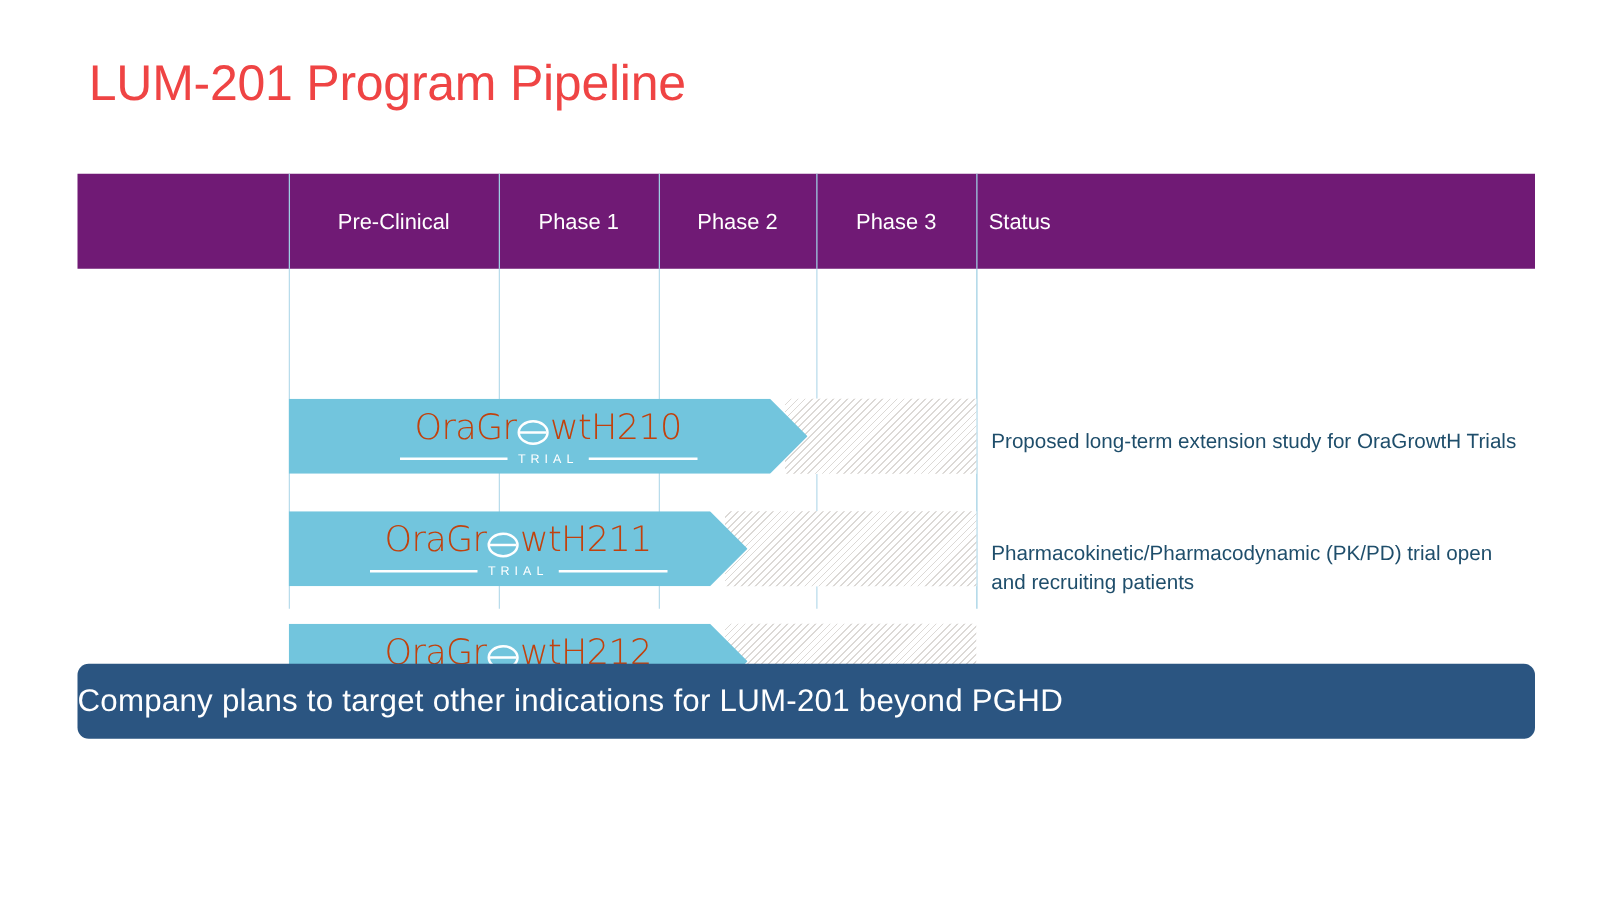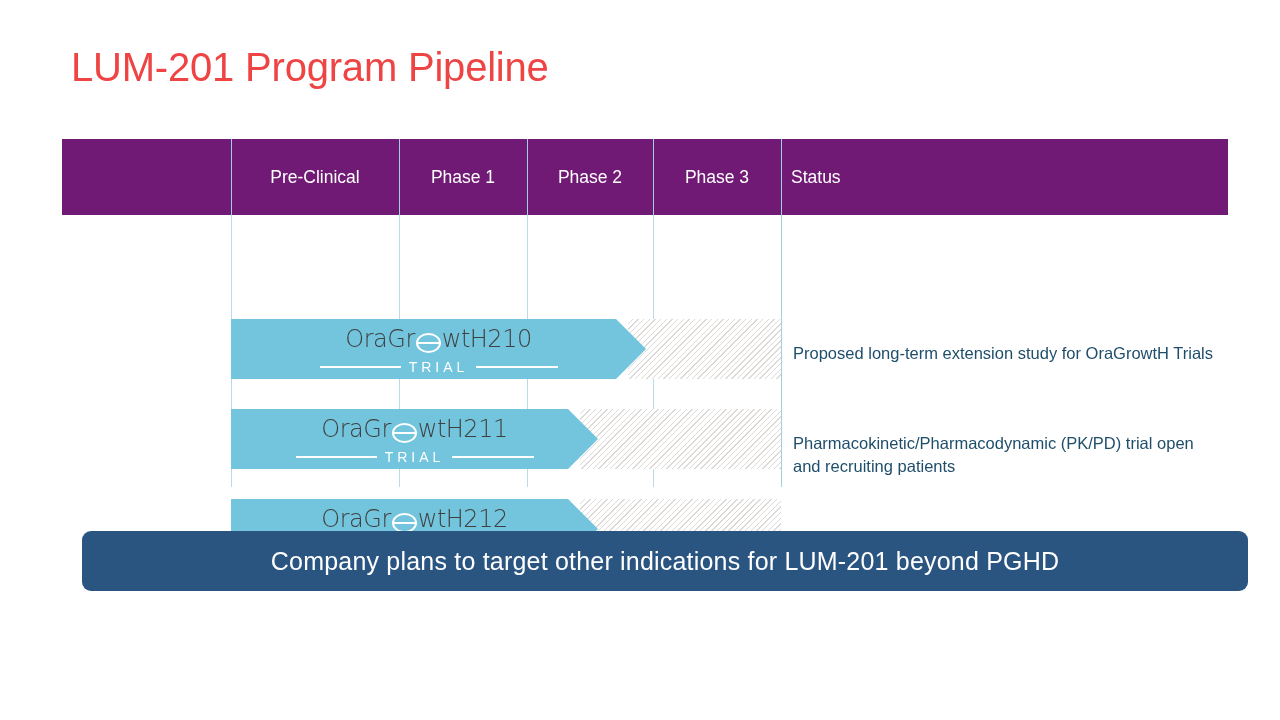--- a/index.html
+++ b/index.html
@@ -71,23 +71,23 @@
   .bar-wrap svg{display:block;}
 
   .logo{
     position:absolute;top:0;left:0;right:0;bottom:0;
     display:flex;flex-direction:column;
     align-items:center;justify-content:center;
     pointer-events:none;
   }
   .logo-main{
     display:flex;align-items:center;
-    color:#404040;
+    color:#c2410c;
     font-family:"DejaVu Sans",sans-serif;
-    font-size:24px;
+    font-size:28px;
     font-weight:300;
     letter-spacing:-0.5px;
     line-height:32px;
   }
   .pill{
     display:inline-block;
     width:21px;height:16px;
     border:2px solid #ffffff;
     border-radius:50%;
     position:relative;
@@ -103,21 +103,21 @@
   .logo-sub{
     display:flex;align-items:center;
     margin-top:4px;
     width:238px;
   }
   .logo-sub .rule{
     flex:1;height:2px;background:#ffffff;
   }
   .logo-sub .word{
     color:#ffffff;
-    font-size:14px;
+    font-size:10px;
     letter-spacing:4px;
     padding:0 8px;
   }
 
   
   .row-label{
     position:absolute;left:62px;top:318px;
     width:168px;
     text-align:center;
     color:#1F4E6B;
@@ -134,25 +134,24 @@
     font-size:16.5px;
     line-height:23px;
   }
 
   
   .banner{
     position:absolute;left:62px;top:531px;
     width:1166px;height:60px;
     background:#2B5581;
     border-radius:9px;
-    display:flex;align-items:center;justify-content:center;
+    display:flex;align-items:center;
     color:#ffffff;
     font-size:25px;
     letter-spacing:0.2px;
-    margin-left:20px;
   }
 
   
   .footnote{
     position:absolute;left:72px;top:629px;
     color:#8D8D8D;
     font-size:16.5px;
     line-height:22px;
   }
 </style>

